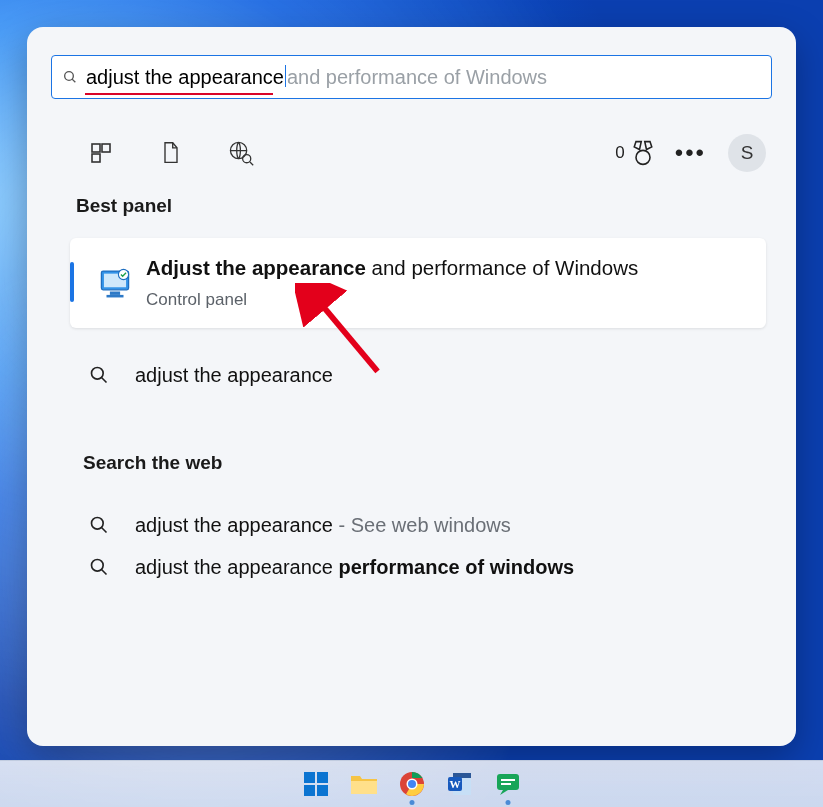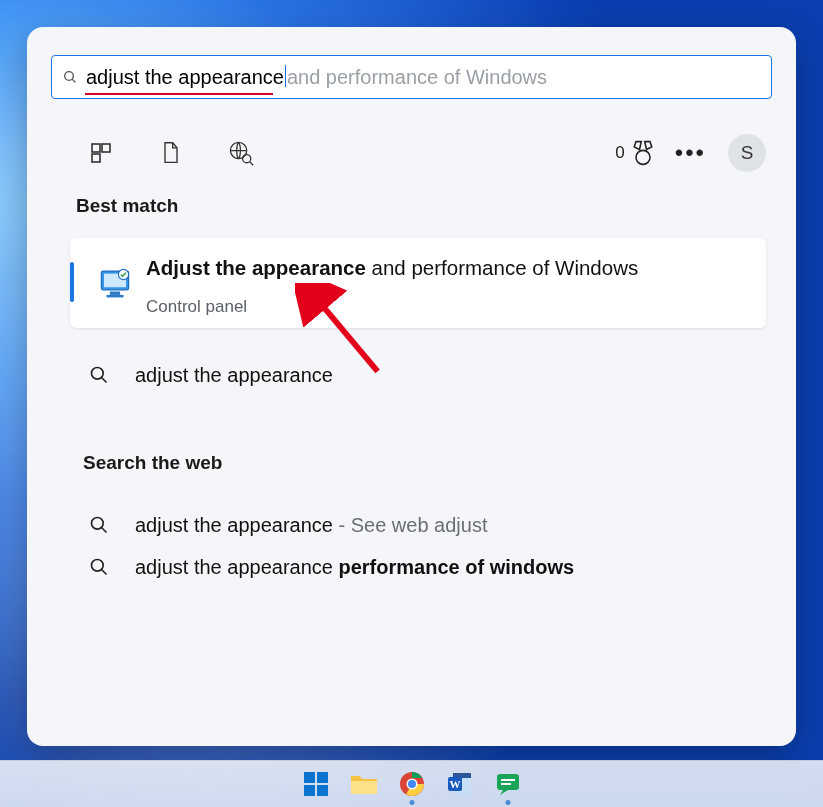--- a/index.html
+++ b/index.html
@@ -32,21 +32,21 @@
   .avatar{width:38px;height:38px;border-radius:50%;background:#dfe3e8;display:flex;align-items:center;
     justify-content:center;font-size:19px;color:#333;}
   .sec-title{position:absolute;left:49px;font-size:19px;font-weight:600;color:#1a1a1a;}
   .best-match-card{position:absolute;left:43px;right:30px;top:211px;height:90px;background:#fff;
     border-radius:6px;box-shadow:0 1px 3px rgba(0,0,0,.10);}
   .best-match-card .accent{position:absolute;left:0;top:24px;width:4px;height:40px;background:#1b74e4;border-radius:2px;}
   .bm-icon{position:absolute;left:28px;top:28px;width:34px;height:34px;}
   .bm-text{position:absolute;left:76px;top:18px;right:16px;}
   .bm-line1{font-size:20.5px;color:#111;}
   .bm-line1 .b{font-weight:700;}
-  .bm-line2{font-size:17px;color:#5b6168;margin-top:17px;}
+  .bm-line2{font-size:17px;color:#5b6168;margin-top:10px;}
   .result-row{position:absolute;left:58px;right:40px;height:56px;display:flex;align-items:center;}
   .result-row .ric{width:28px;display:flex;justify-content:center;margin-right:22px;}
   .result-row .rtext .line1{font-size:20px;color:#111;}
   .result-row .rtext .line2{font-size:17px;color:#5b6168;margin-top:2px;}
   .one-line{font-size:20px;color:#111;}
   .one-line .dim{color:#6a6f76;}
   .one-line .b{font-weight:700;}
   .arrow{position:absolute;left:268px;top:256px;width:96px;height:96px;pointer-events:none;}
   
   .taskbar{position:absolute;left:0;right:0;bottom:0;height:46px;
@@ -105,21 +105,21 @@
       </svg>
     </div>
     <div class="more-dots">
       <span>•••</span>
     </div>
     <div class="avatar">
       <span>S</span>
     </div>
   </div>
 
-  <div class="sec-title" style="top:168px;">Best match</div>
+  <div class="sec-title" style="top:168px;">Best panel</div>
 
   <div class="best-match-card">
     <div class="accent"></div>
     <svg class="bm-icon" viewBox="0 0 40 40">
       <rect x="4" y="6" width="32" height="22" rx="2" fill="#3494e8" stroke="#1e6ec0" stroke-width="1.5"></rect>
       <rect x="7" y="9" width="26" height="16" fill="#cfe8fb"></rect>
       <rect x="14" y="30" width="12" height="4" fill="#2d79c7"></rect>
       <rect x="10" y="34" width="20" height="3" fill="#2d79c7"></rect>
       <circle cx="30" cy="10" r="6" fill="#fff" stroke="#1e6ec0" stroke-width="1.3"></circle>
       <path d="M27 10l2 2 4-4" fill="none" stroke="#1e9e4a" stroke-width="1.6"></path>
@@ -156,21 +156,21 @@
   <div class="sec-title" style="top:425px;left:56px;">Search the web</div>
 
   <div class="result-row" style="top:470px;">
     <div class="ric">
         <svg width="20" height="20" viewBox="0 0 24 24" fill="none" stroke="#222" stroke-width="2">
           <circle cx="10" cy="10" r="7"></circle>
           <line x1="21" y1="21" x2="15" y2="15"></line>
         </svg>
       </div>
     <div class="one-line">
-      <span>adjust the appearance</span><span class="dim"> - See web adjust</span>
+      <span>adjust the appearance</span><span class="dim"> - See web windows</span>
     </div>
   </div>
 
   <div class="result-row" style="top:512px;">
     <div class="ric">
         <svg width="20" height="20" viewBox="0 0 24 24" fill="none" stroke="#222" stroke-width="2">
           <circle cx="10" cy="10" r="7"></circle>
           <line x1="21" y1="21" x2="15" y2="15"></line>
         </svg>
       </div>

